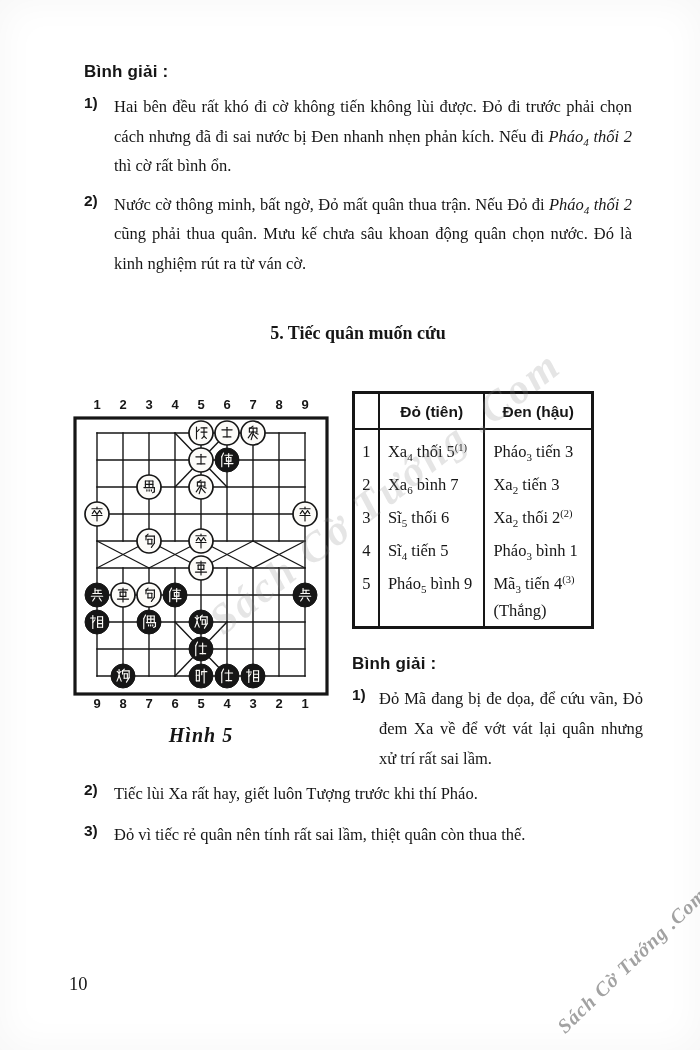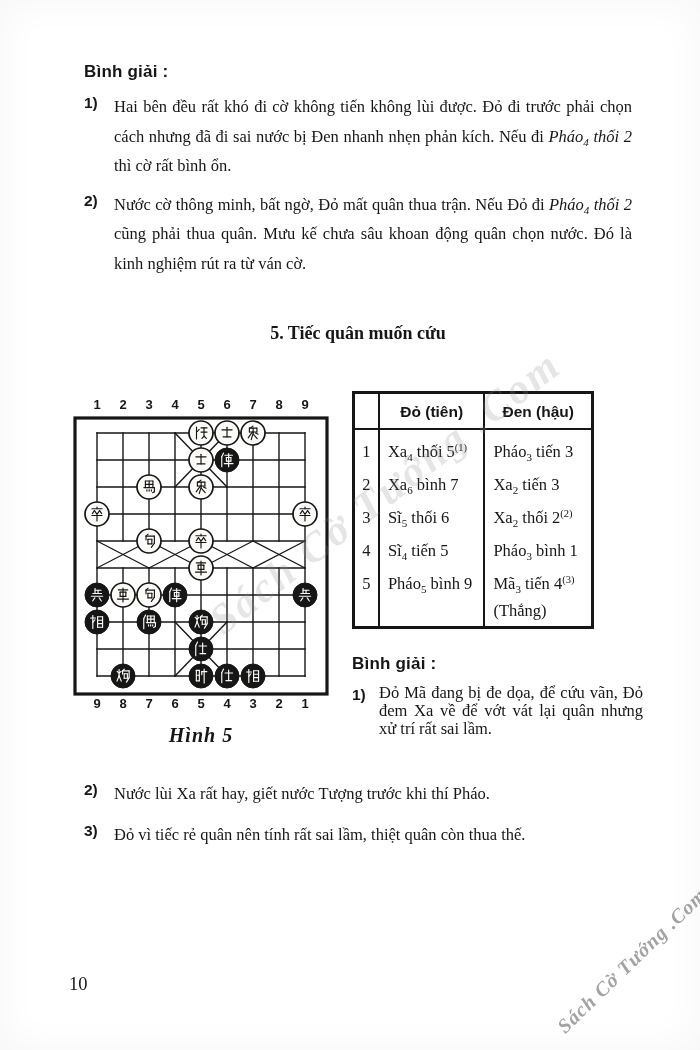--- a/index.html
+++ b/index.html
@@ -47,21 +47,21 @@
     font-size:15.5px;font-weight:bold;padding:9px 4px 7px;
     border-bottom:2.5px solid #161616;text-align:center;
   }
   .moves td{padding:4px 8px 2px;line-height:27px;vertical-align:top;}
   .moves td.c-num{text-align:center;padding-left:2px;padding-right:2px;}
   .moves .v{border-left:2.5px solid #161616;}
   .moves tr:first-child td{padding-top:8px;}
   
   .analysis{position:absolute;left:352px;top:654px;width:291px;}
   .analysis .li .num{flex:0 0 27px;}
-  .analysis .li .txt{line-height:18px;}
+  .analysis .li .txt{line-height:30px;}
   
   .bottom-items{position:absolute;left:84px;top:779px;width:552px;}
   .bottom-items .li{margin-bottom:11px;}
   
   .page-number{position:absolute;left:69px;top:974px;font-size:18.5px;}
   .wm{
     position:absolute;font-style:italic;white-space:nowrap;
     font-family:"Liberation Serif","DejaVu Serif",serif;pointer-events:none;
   }
   .wm-center{
@@ -557,21 +557,21 @@
         <div class="li">
           <span class="num">1)</span>
           <div class="txt">Đỏ Mã đang bị đe dọa, để cứu vãn, Đỏ đem Xa về để vớt vát lại quân nhưng xử trí rất sai lầm.</div>
         </div>
       </div>
   </div>
 
   <div class="bottom-items">
       <div class="li">
         <span class="num">2)</span>
-        <div class="txt">Nước lùi Xa rất hay, giết nước Tượng trước khi thí Pháo.</div>
+        <div class="txt">Tiếc lùi Xa rất hay, giết luôn Tượng trước khi thí Pháo.</div>
       </div>
       <div class="li">
         <span class="num">3)</span>
         <div class="txt">Đỏ vì tiếc rẻ quân nên tính rất sai lầm, thiệt quân còn thua thế.</div>
       </div>
     </div>
 
   <div class="page-number">10</div>
 
   <div class="wm wm-center">Sách Cờ Tướng .Com</div>

